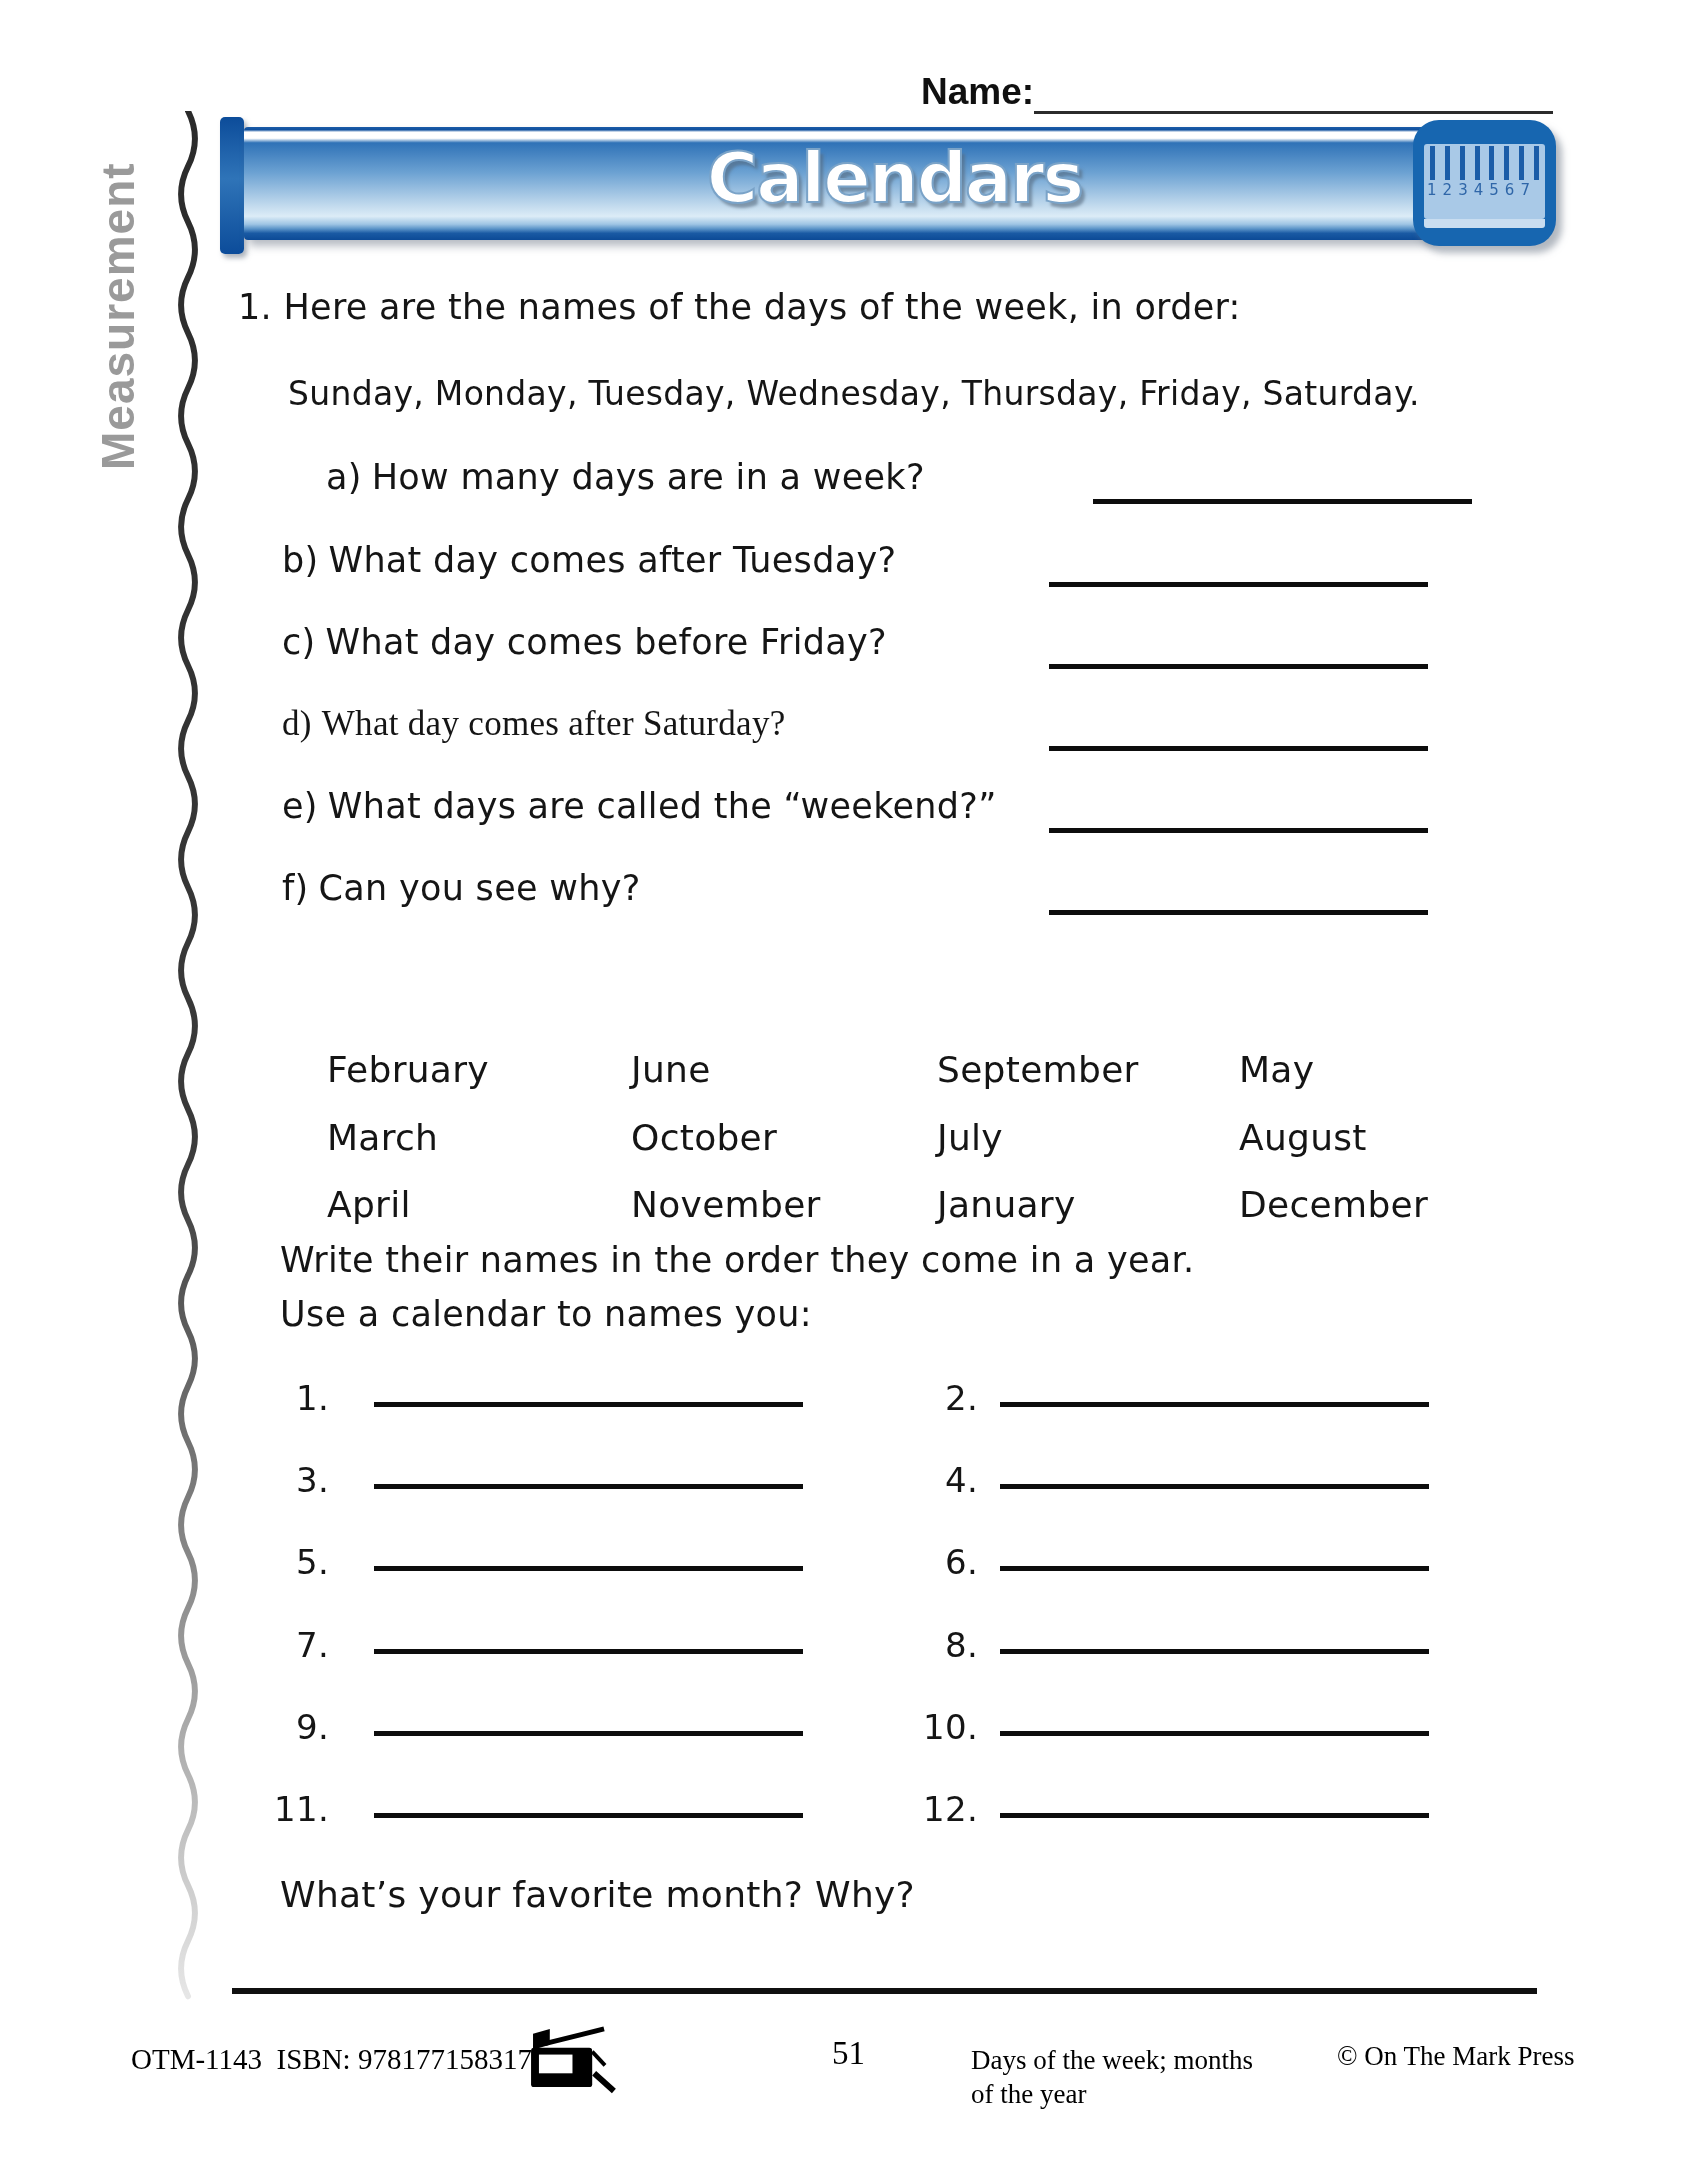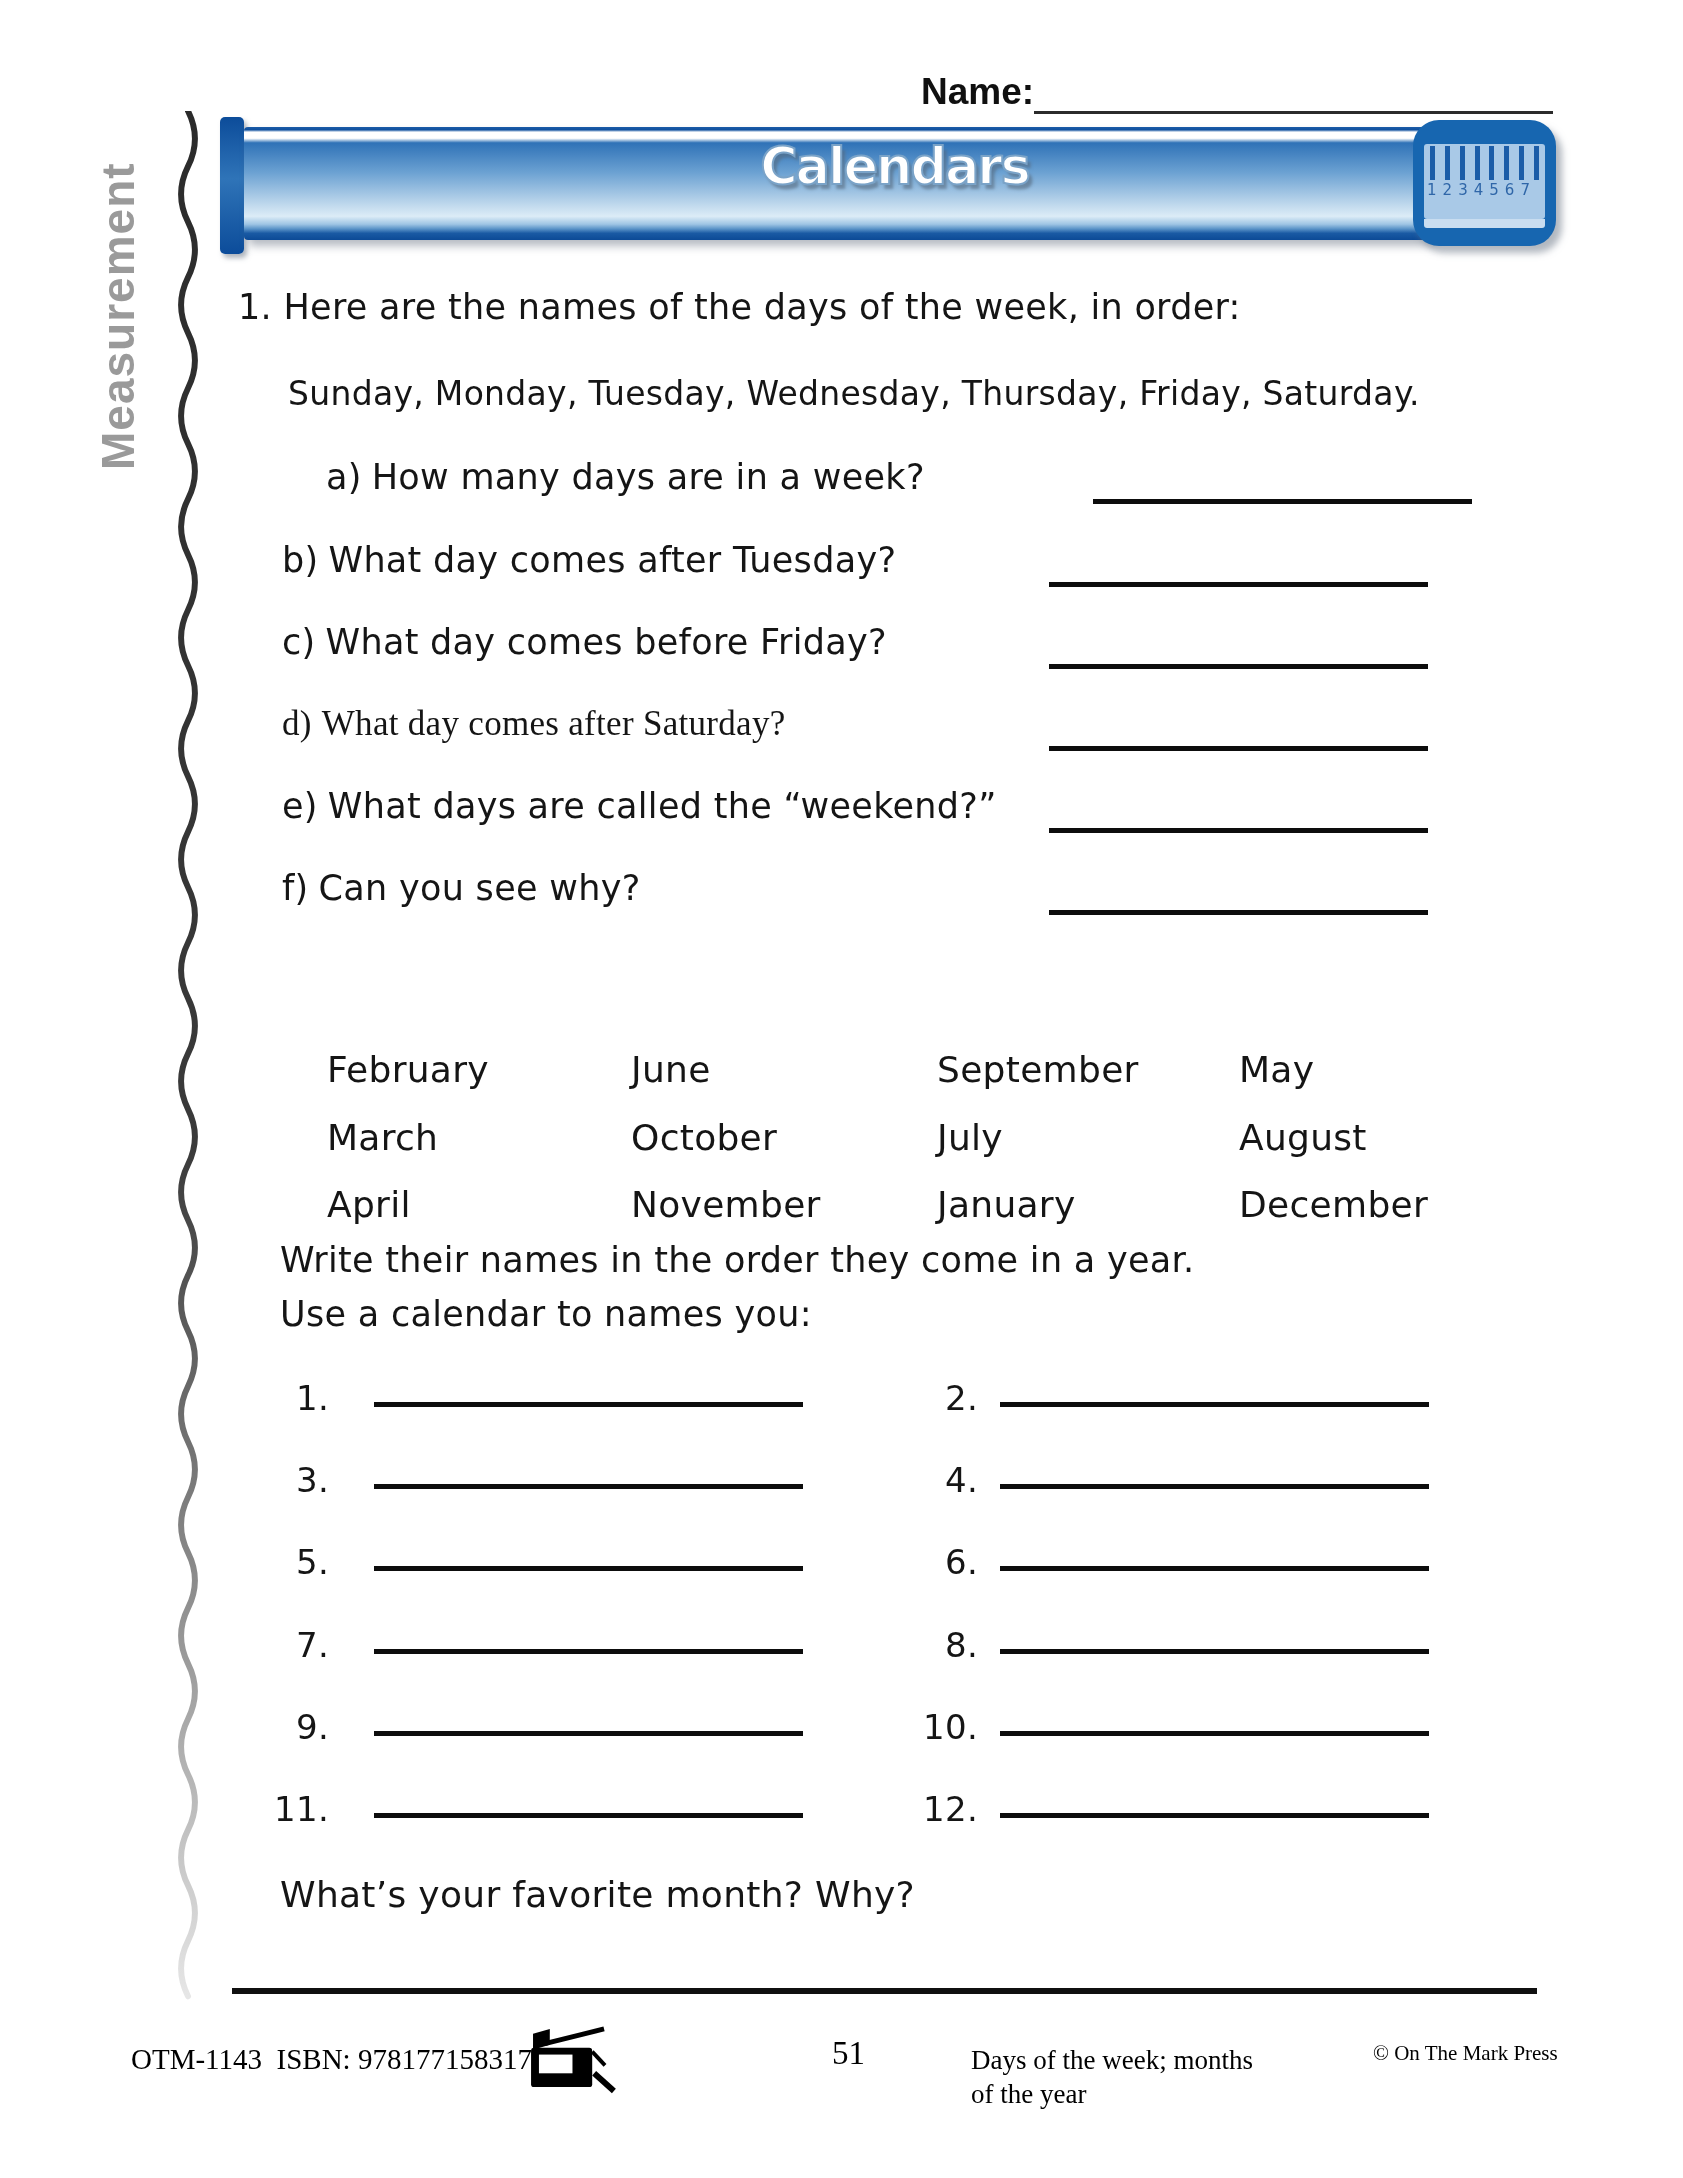--- a/index.html
+++ b/index.html
@@ -22,21 +22,21 @@
   .banner-bar{left:244px;top:127px;width:1188px;height:113px;border-radius:4px;
     background:linear-gradient(180deg,
       #1c5ca8 0%,#0e4f9e 2.5%,
       #ffffff 4.5%,#ffffff 10%,
       #2f72b7 14%,#6ba1d2 40%,
       #c3dbee 70%,#dcecf7 79%,
       #9fc5e4 86%,#5d95c9 90%,
       #1a5aa4 94%,#0c4a96 100%);
     box-shadow:5px 6px 8px rgba(110,120,135,.5);}
   .banner-title{left:244px;top:137px;width:1301px;text-align:center;
-    font-size:51px;font-weight:bold;letter-spacing:-2px;color:#ffffff;
+    font-size:70px;font-weight:bold;letter-spacing:-2px;color:#ffffff;
     -webkit-text-stroke:2px #7aa3c8;
     text-shadow:4px 5px 3px rgba(85,105,125,.6);}
   .ruler-icon{left:1413px;top:120px;width:143px;height:126px;border-radius:26px;
     background:#1766b0;box-shadow:6px 7px 7px rgba(115,125,140,.55);}
   .ruler-face{position:absolute;left:11px;top:24px;width:121px;height:75px;
     background:#a9c9e7;border-radius:3px;}
   .ruler-strip{position:absolute;left:11px;top:99px;width:121px;height:9px;
     background:#c9ddf0;border-radius:0 0 3px 3px;}
   .ruler-ticks{position:absolute;left:17px;top:26px;width:109px;height:34px;
     display:flex;justify-content:space-between;}
@@ -72,21 +72,21 @@
   .blank-row.rightcol .blank-line{left:129px;}
   .favorite{left:280px;top:1874px;font-size:36px;}
 
   
   .footer-rule{left:232px;top:1988px;width:1305px;height:6px;background:#101010;}
   .serif{font-family:"Liberation Serif",serif;color:#000;}
   .footer-code{left:131px;top:2043px;font-size:29px;white-space:pre;}
   .copier{left:519px;top:2024px;}
   .page-num{left:832px;top:2035px;font-size:33px;}
   .footer-caption{left:971px;top:2043px;font-size:27px;line-height:34px;width:297px;}
-  .footer-copy{left:1373px;top:2041px;font-size:21px;}
+  .footer-copy{left:1337px;top:2041px;font-size:27px;}
 </style>
 </head>
 <body>
 
 <div class="sheet">
 
   <div class="abs name-label">Name:</div>
   <div class="abs name-line"></div>
 
   <div class="abs banner-accent"></div>

